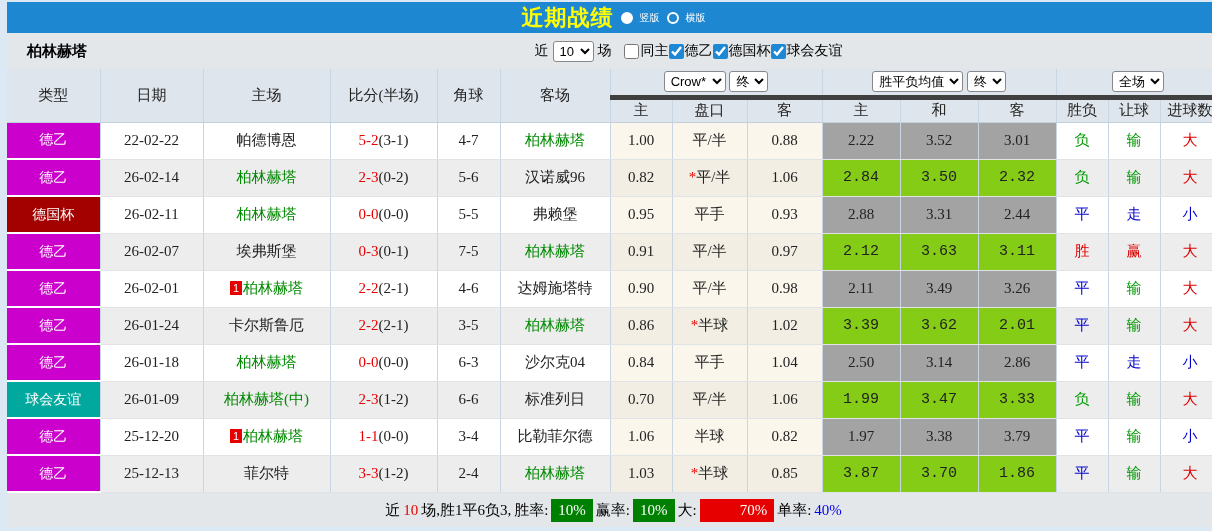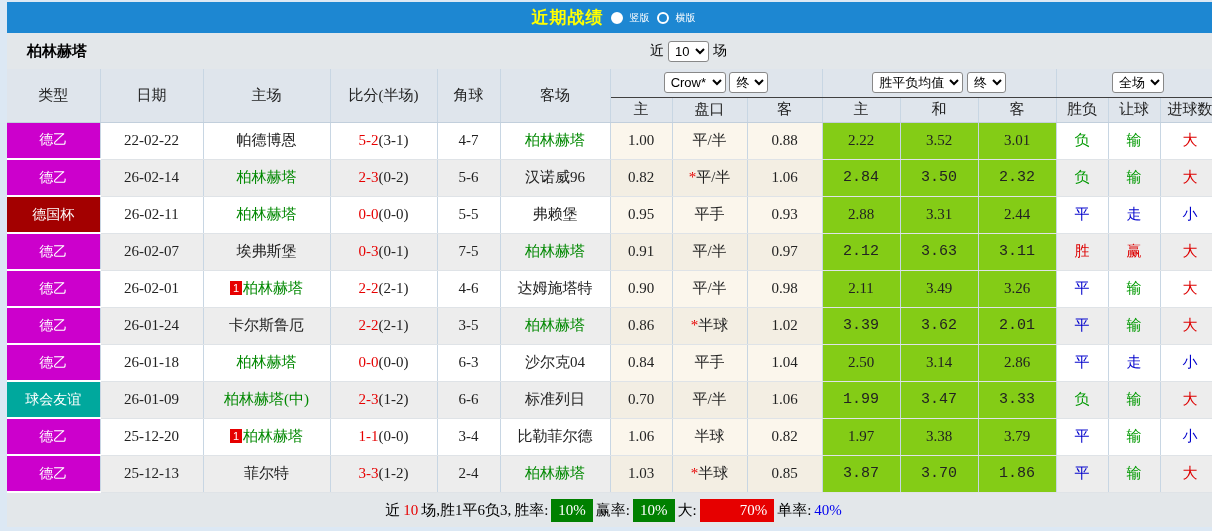--- a/index.html
+++ b/index.html
@@ -8,21 +8,21 @@
     background: #dce8f4;
     font-family: "Liberation Sans", "DejaVu Sans", sans-serif;
   }
   .page { margin-left: 7px; width: 1213px; padding-top: 2px; }
 
   
   .topbar {
     height: 31px; background: #1d87d2; display: flex;
     align-items: center; justify-content: center; gap: 7px;
   }
-  .tb-title { color: #ffff00; font-weight: bold; font-size: 17px; letter-spacing: 1px; }
+  .tb-title { color: #ffff00; font-weight: bold; font-size: 22px; letter-spacing: 1px; }
   .radio {
     width: 12px; height: 12px; border-radius: 50%;
     border: 2px solid #fff; display: inline-block; cursor: pointer;
   }
   .radio.on { background: #fff; }
   .tb-opt { color: #fff; font-size: 10px; cursor: pointer; }
 
   
   .filterbar {
     height: 36px; background: #e3e7ea; position: relative;
@@ -41,26 +41,26 @@
   .filters input[type=checkbox] { width: 15px; height: 15px; accent-color: #1e88d4; margin-right: 1px; }
   #chk-same-home { margin-left: 8px; margin-right: 2px; }
 
   
   table { border-collapse: collapse; table-layout: fixed; width: 1213px; background: #fff; }
   th, td { border-right: 1px solid #c8d6e3; border-bottom: 1px solid #dfe3e7; text-align: center; overflow: hidden; white-space: nowrap; }
   thead th { background: #dfe5ec; color: #222; font-weight: normal; font-size: 15px;
              font-family: "Liberation Serif", "DejaVu Serif", serif; border-bottom: 1px solid #c2cfdc; }
   thead tr.h1 th { height: 28px; }
   thead tr.h2 th { height: 25px; }
-  thead th.grp { border-bottom: 1px solid #404040; }
+  thead th.grp { border-bottom: 5px solid #404040; }
   tbody td { height: 37px; font-size: 15px; color: #222;
              font-family: "Liberation Serif", "DejaVu Serif", serif; }
   tbody tr.alt td { background: #ededed; }
   td.c-odd { background: #fbf6ec; text-align: center; }
-  td.c-avg { background: #84cc16; }
+  td.c-avg { background: #a3a3a3; }
   tr.alt td.c-odd { background: #f3eee3; }
   tr.alt td.c-avg { background: #84cc16; font-family: Liberation Mono, monospace; }
   td.c-type { color: #fff; border-bottom: 2px solid #fff; font-size: 14px; }
   .self { color: #008800; }
   .ft { color: #e60000; }
   .ht { color: #222; }
   .star { color: #e60000; }
   .badge1 {
     display: inline-block; background: #e60000; color: #fff;
     font-size: 11px; line-height: 14px; padding: 0 3px; margin-right: 1px;
@@ -96,20 +96,26 @@
   </div>
 
   <div class="filterbar">
     <span class="team-name">柏林赫塔</span>
     <div class="filters">
       <span>近</span>
       <select>
         <option>10</option>
       </select>
       <span>场</span>
+      <span id="filter-checks" style="display:flex;align-items:center;">
+          <label><input type="checkbox" id="chk-same-home" style="">同主</label>
+          <label><input type="checkbox" checked="" style="">德乙</label>
+          <label><input type="checkbox" checked="" style="">德国杯</label>
+          <label><input type="checkbox" checked="" style="">球会友谊</label>
+        </span>
     </div>
   </div>
 
   <table>
     <colgroup>
       <col style="width:93px">
         <col style="width:103px">
         <col style="width:127px">
       <col style="width:107px">
         <col style="width:63px">

